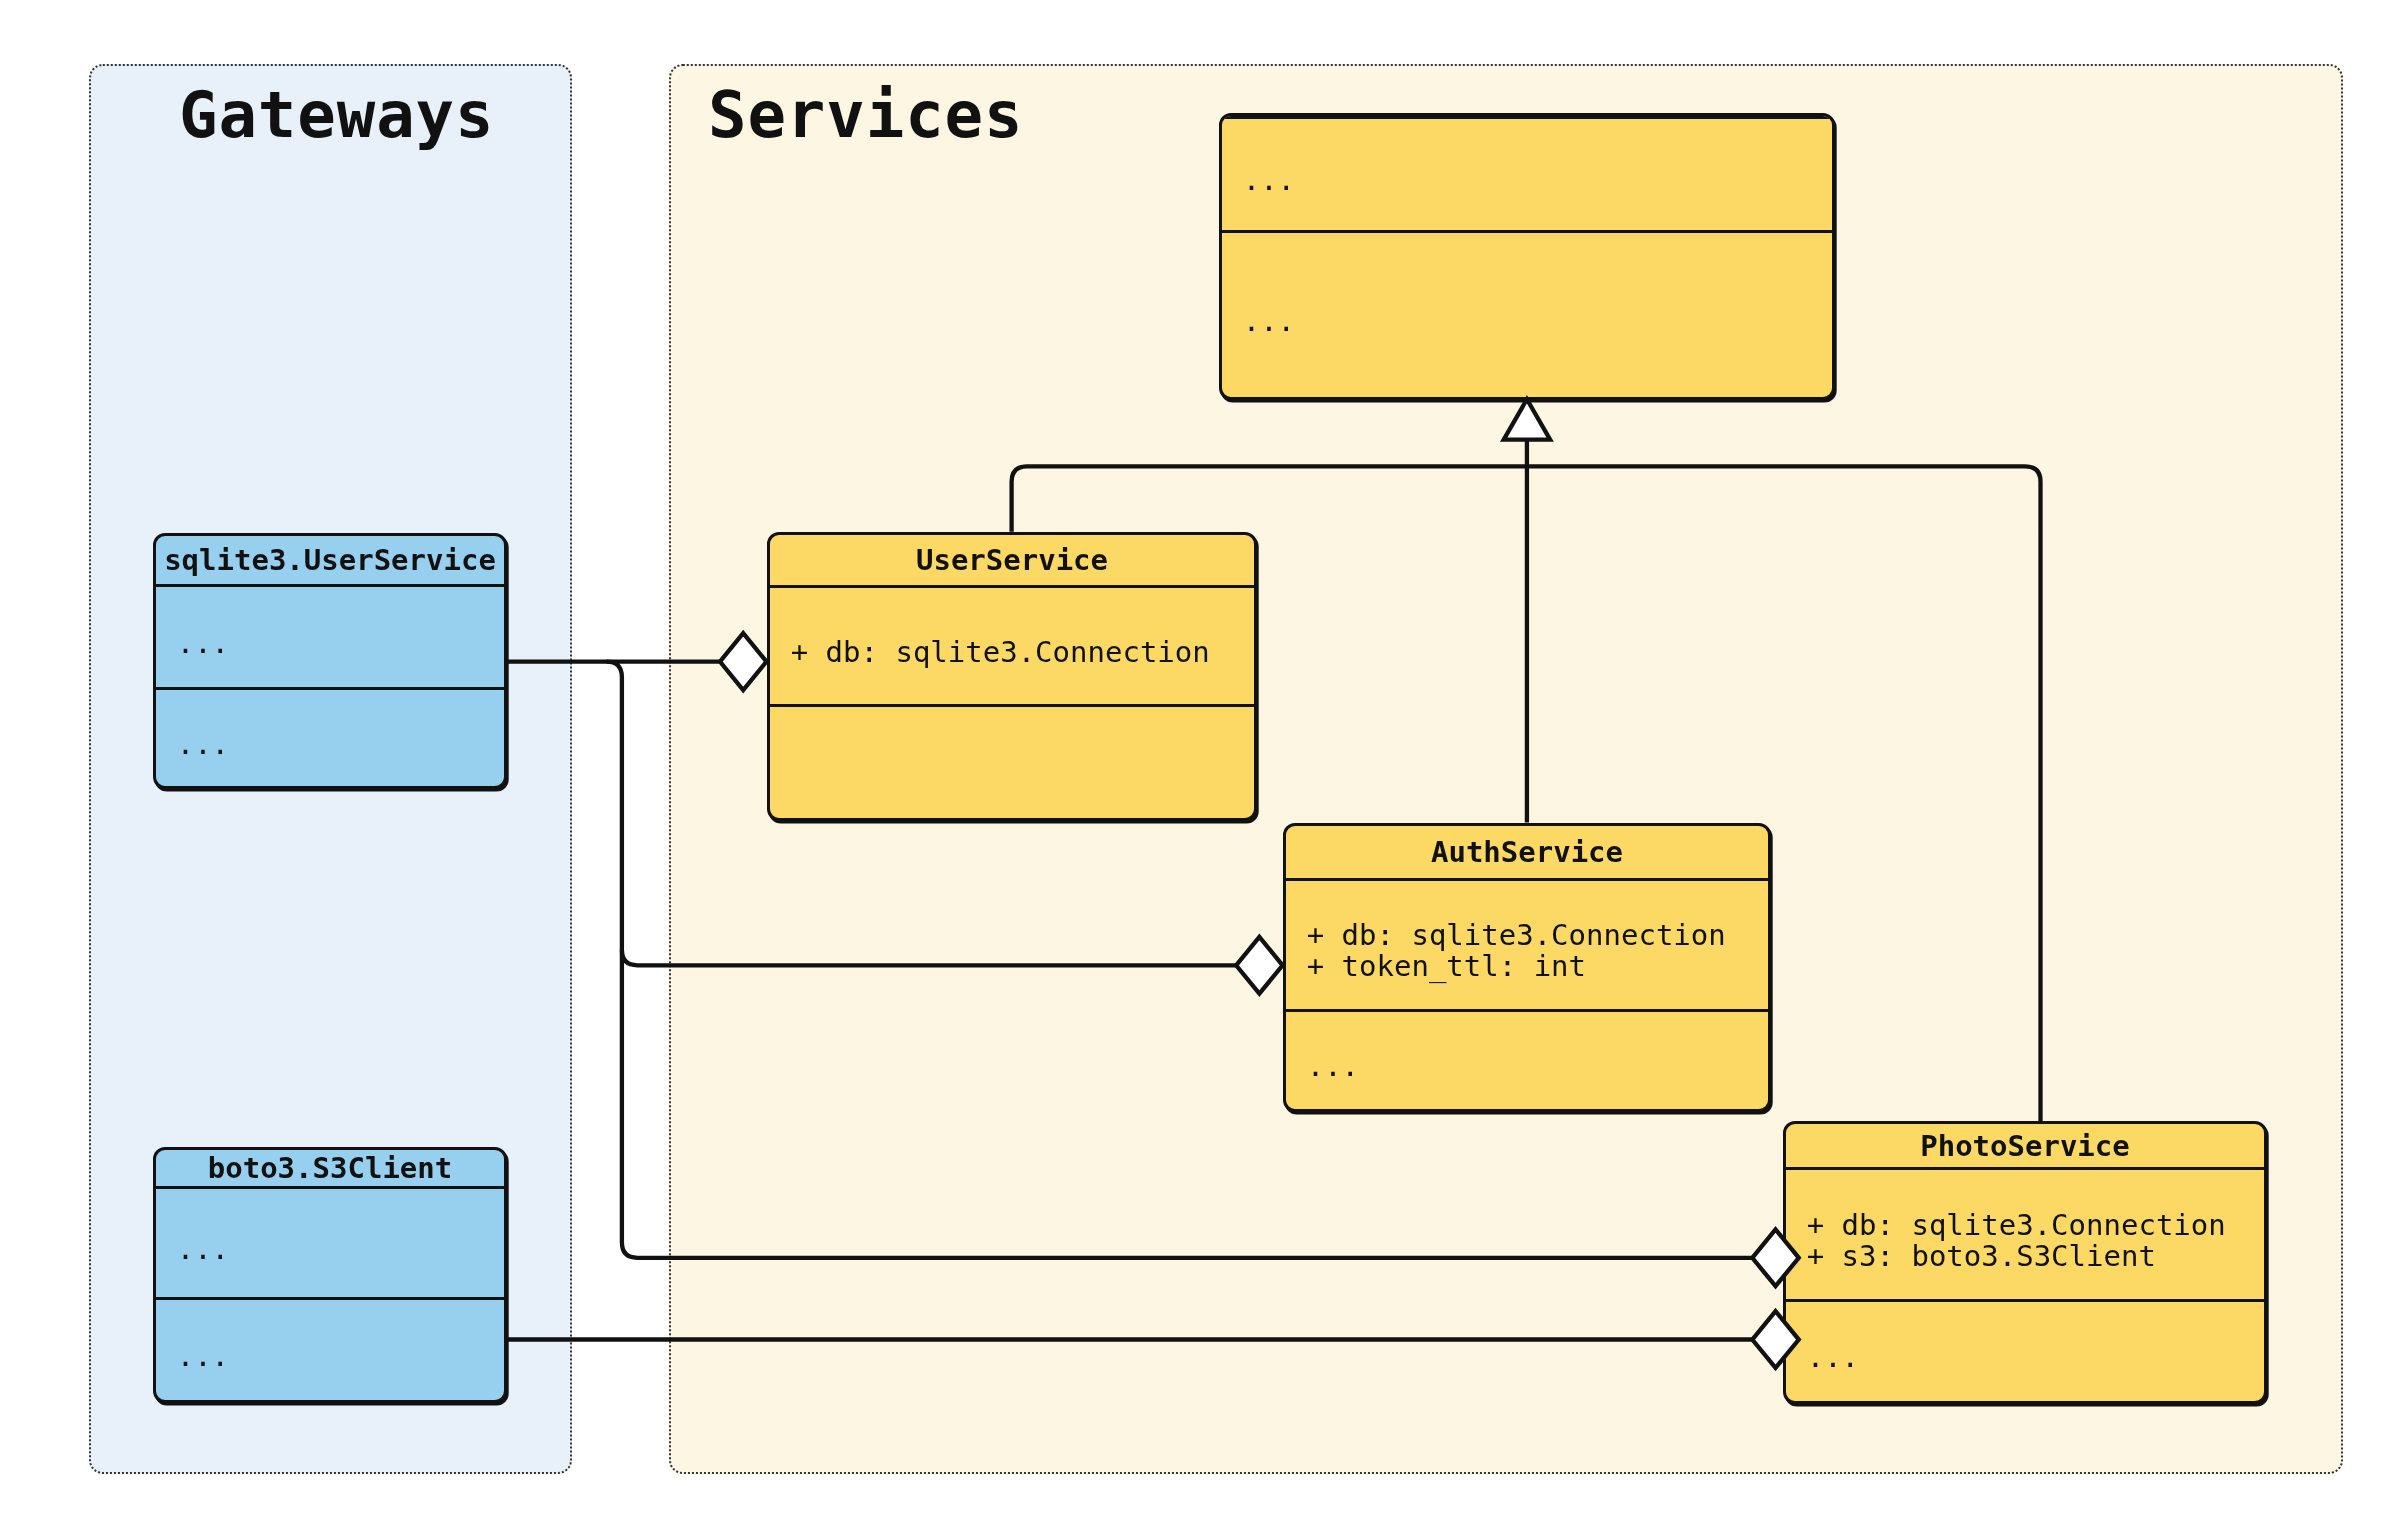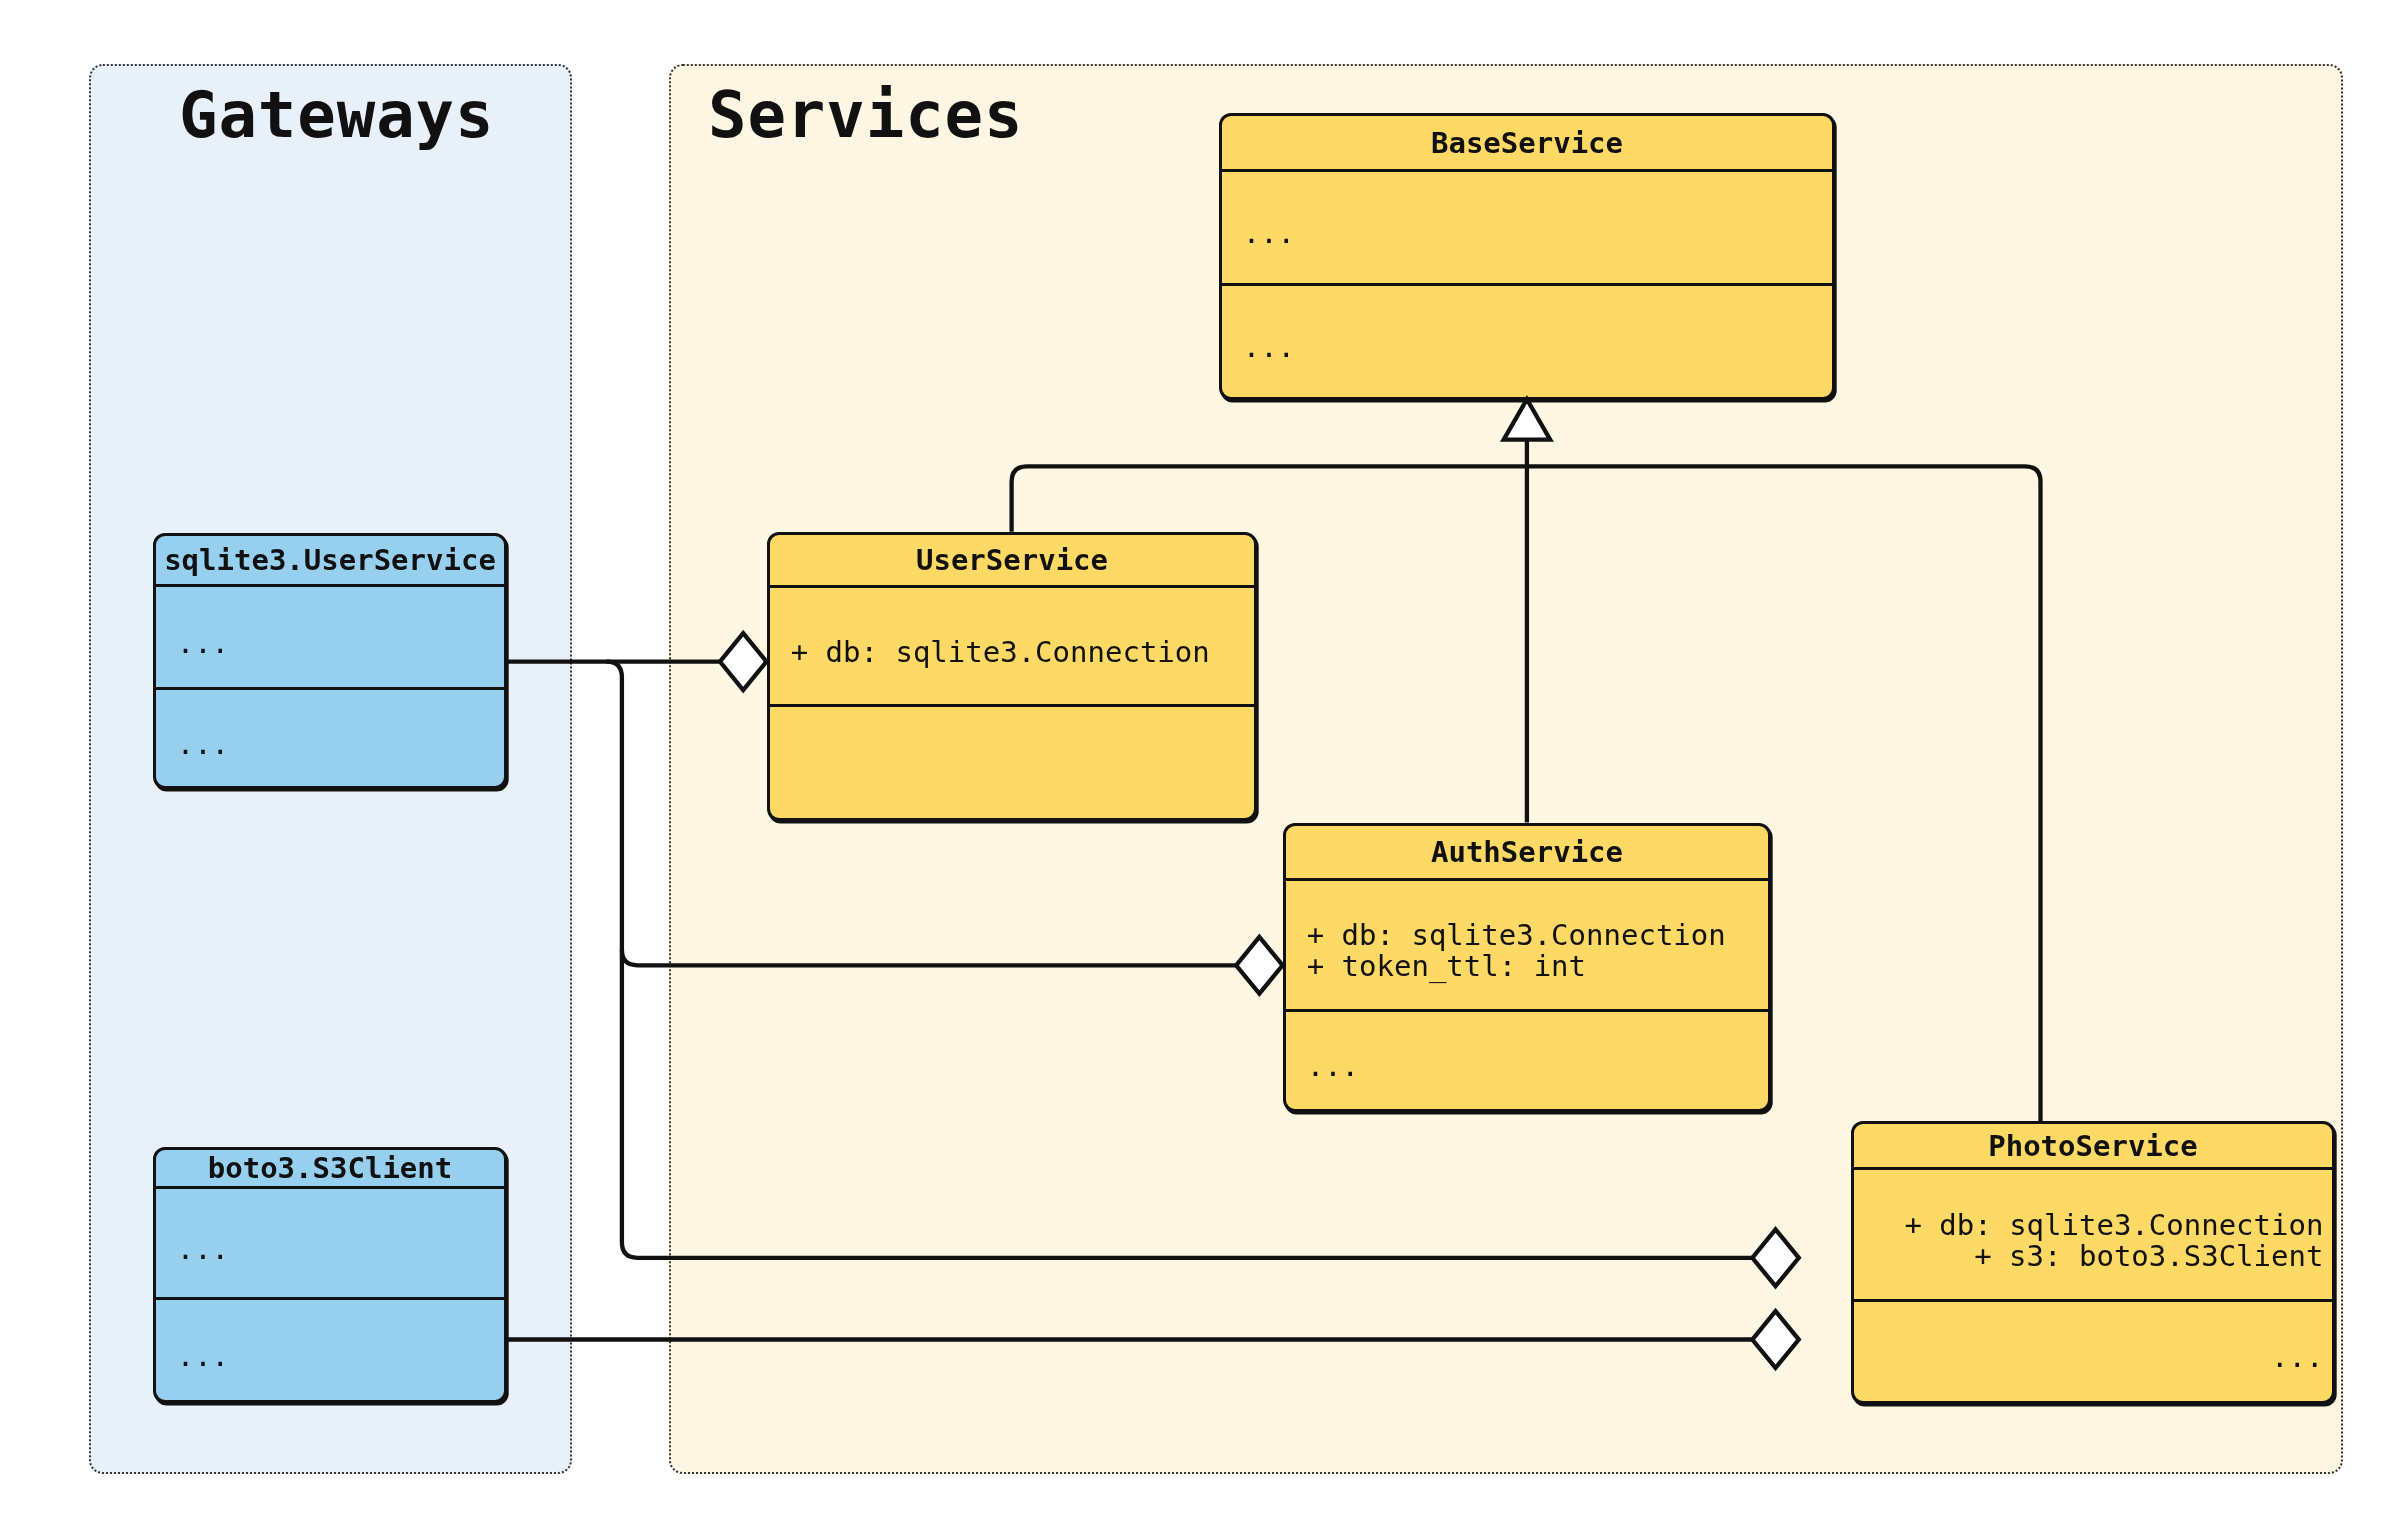--- a/index.html
+++ b/index.html
@@ -84,21 +84,20 @@
     <div class="cls-title" style="height:36px;">boto3.S3Client</div>
     <div class="cls-sec" style="height:111px;">
       <div>...</div>
     </div>
     <div class="cls-sec grow">
       <div>...</div>
     </div>
   </div>
 
   <div class="cls" style="left:1195px; top:113px; width:616px; height:287px; background:#FCD965;">
-    <div class="cls-title" style="height:53px;">BaseService</div>
     <div class="cls-sec" style="height:114px;">
       <div>...</div>
     </div>
     <div class="cls-sec grow">
       <div>...</div>
     </div>
   </div>
 
   <div class="cls" style="left:743px; top:532px; width:490px; height:289px; background:#FCD965;">
     <div class="cls-title" style="height:50px;">UserService</div>
@@ -112,21 +111,21 @@
     <div class="cls-title" style="height:52px;">AuthService</div>
     <div class="cls-sec" style="height:131px;">
       <div>+ db: sqlite3.Connection</div>
       <div>+ token_ttl: int</div>
     </div>
     <div class="cls-sec grow">
       <div>...</div>
     </div>
   </div>
 
-  <div class="cls" style="left:1827px; top:1121px; width:484px; height:283px; background:#FCD965;text-align:right;">
+  <div class="cls" style="left:1759px; top:1121px; width:484px; height:283px; background:#FCD965;">
     <div class="cls-title" style="height:43px;">PhotoService</div>
     <div class="cls-sec" style="height:132px;">
       <div>+ db: sqlite3.Connection</div>
       <div>+ s3: boto3.S3Client</div>
     </div>
     <div class="cls-sec grow">
       <div>...</div>
     </div>
   </div>
 

